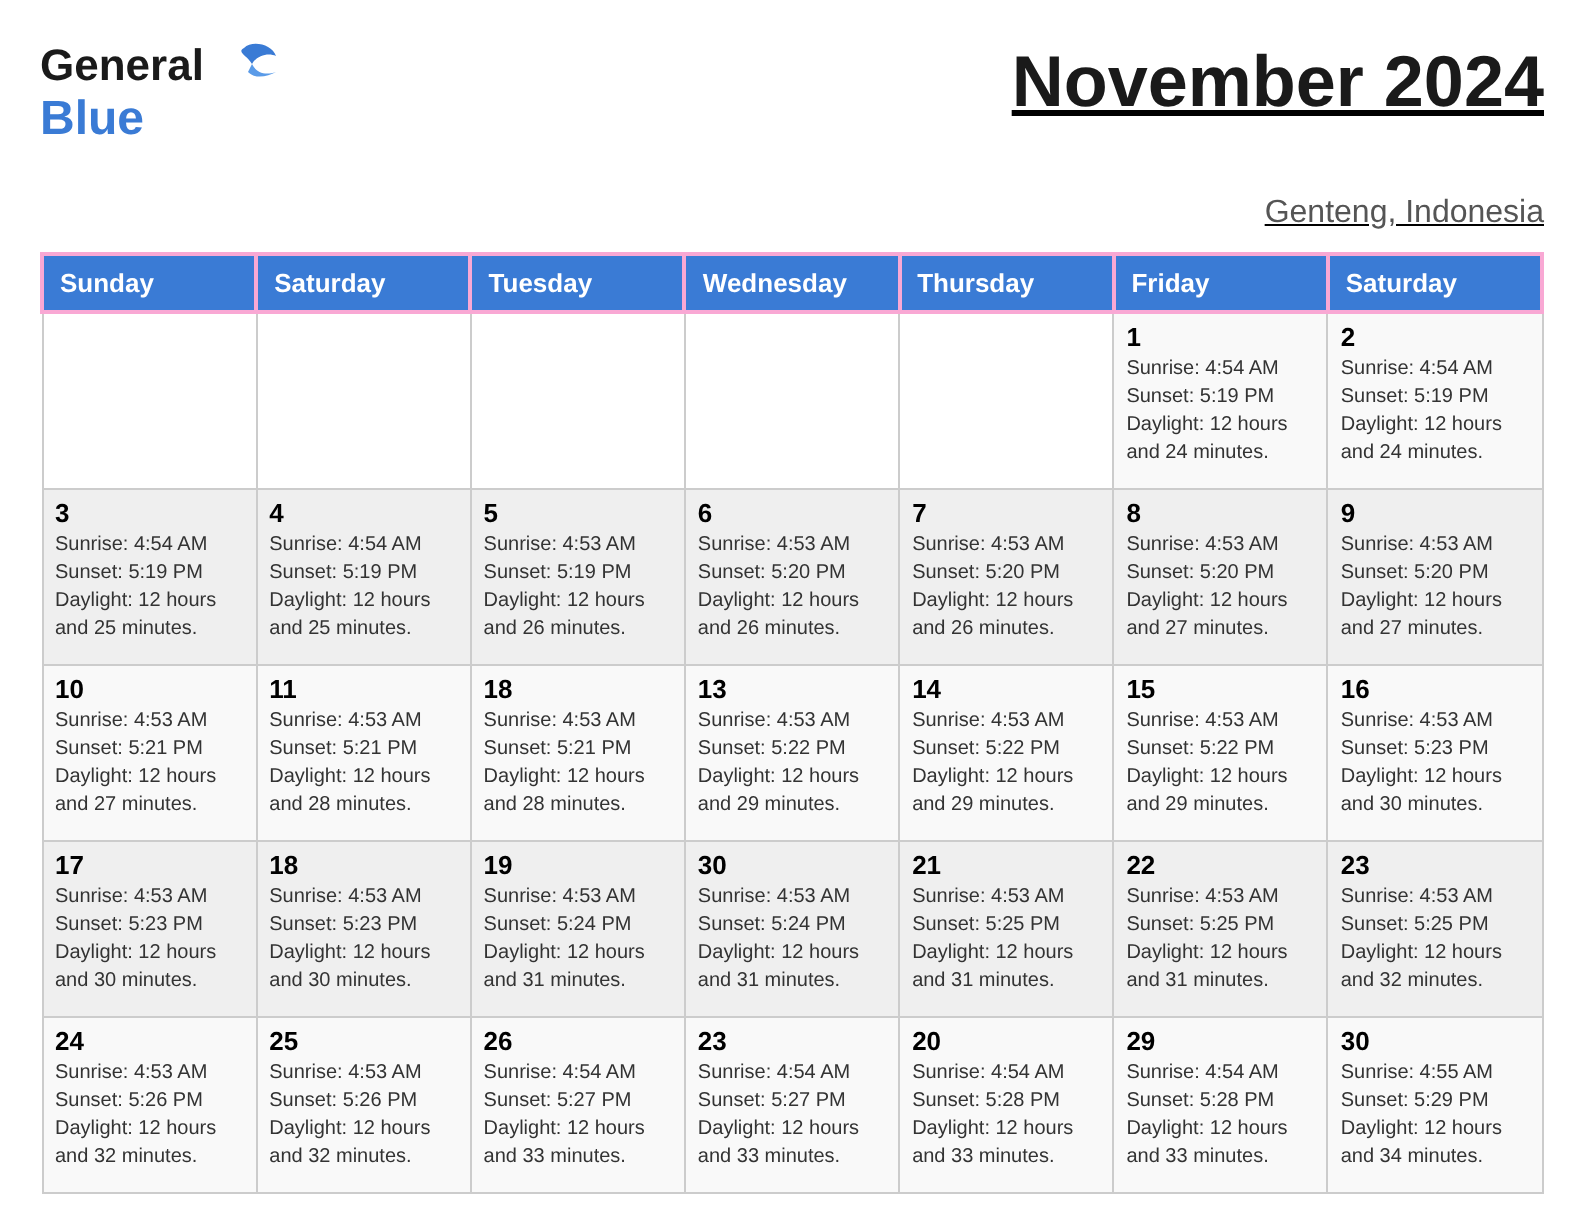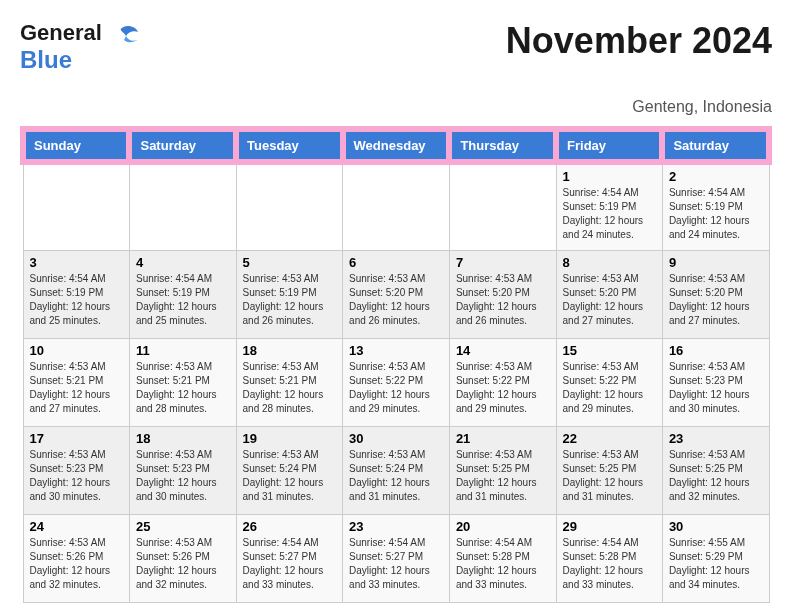--- a/index.html
+++ b/index.html
@@ -16,25 +16,26 @@
       align-items: flex-start;
       margin-bottom: 10px;
     }
     .logo {
       display: flex;
       flex-direction: column;
       align-items: flex-start;
     }
     .logo-row {
       display: flex;
-      align-items: flex-end;
+      align-items: flex-start;
       gap: 2px;
     }
     .title-section {
       text-align: right;
+      text-decoration: underline;
     }
     .month-title {
       font-size: 36px;
       font-weight: bold;
       color: #1a1a1a;
     }
     .subtitle {
       font-size: 16px;
       color: #555;
       margin-top: 36px;
@@ -44,21 +45,21 @@
       border-collapse: collapse;
       font-size: 11px;
     }
     thead tr th {
       background-color: #3a7bd5;
       color: #fff;
       font-weight: bold;
       font-size: 13px;
       padding: 6px 8px;
       text-align: left;
-      border: 6px solid #f9a8d4;
+      border: 2px solid #f9a8d4;
     }
     tbody tr td {
       border: 1px solid #ccc;
       vertical-align: top;
       padding: 4px 6px;
       height: 88px;
       width: 107px;
       background: #fff;
     }
     tbody tr:nth-child(odd) td {

